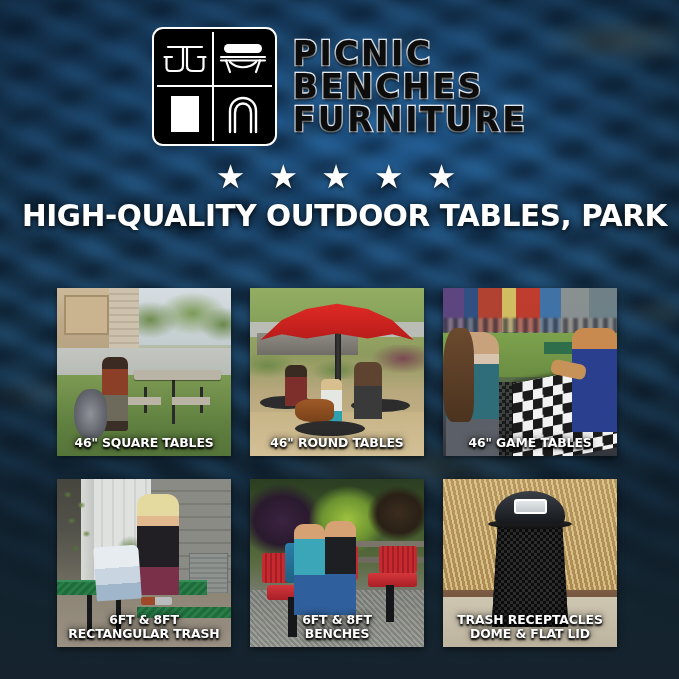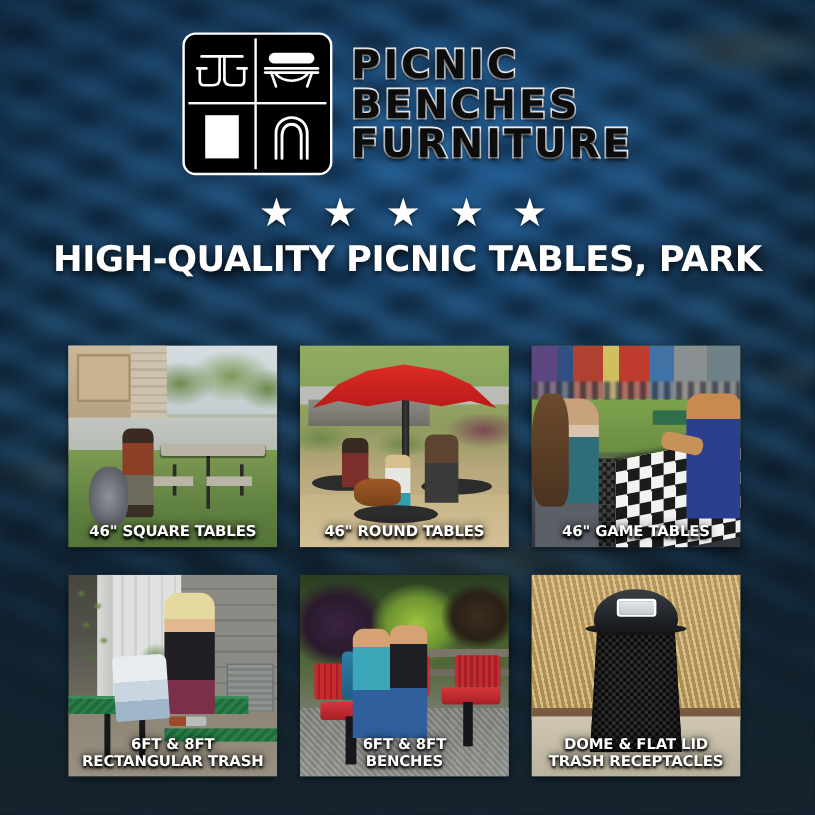--- a/index.html
+++ b/index.html
@@ -474,21 +474,21 @@
       <div class="logo-words">
         <div class="logo-word">PICNIC</div>
         <div class="logo-word">BENCHES</div>
         <div class="logo-word">FURNITURE</div>
       </div>
     </div>
 
     <div class="stars">★ ★ ★ ★ ★</div>
 
     <div class="headline">
-      <span class="ln">HIGH-QUALITY PICNIC TABLES, PARK</span>
+      <span class="ln">HIGH-QUALITY OUTDOOR TABLES, PARK</span>
     </div>
 
     <div class="grid">
 
       <div class="grid-row">
 
         <div class="tile">
           <div class="photo ph-square">
             <div class="sky"></div>
               <div class="trees"></div>
@@ -605,22 +605,22 @@
           <div class="photo ph-trash">
             <div class="grassBg"></div>
               <div class="soil"></div>
               <div class="walk"></div>
             <div class="can"></div>
               <div class="rim"></div>
               <div class="dome"></div>
               <div class="slot"></div>
           </div>
           <div class="tile-caption">
+            <span class="cl">TRASH RECEPTACLES</span>
             <span class="cl">DOME &amp; FLAT LID</span>
-            <span class="cl">TRASH RECEPTACLES</span>
           </div>
         </div>
 
       </div>
     </div>
 
   </div>
 </div>
 
 </body></html>

